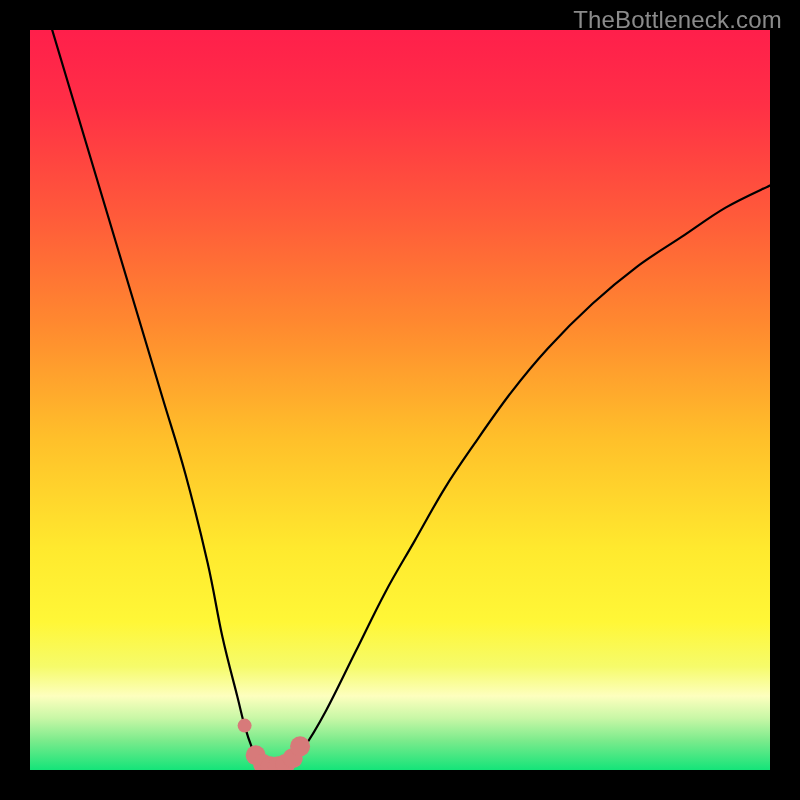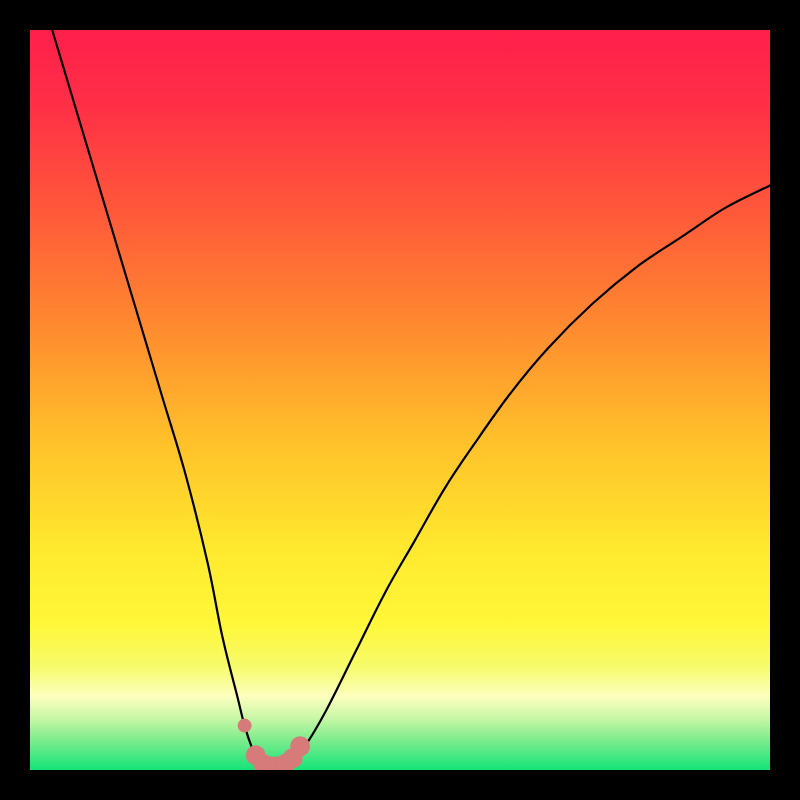--- a/index.html
+++ b/index.html
@@ -82,13 +82,14 @@
           <circle cx="225.7" cy="725.2" r="10" fill="#d77a7a"></circle>
           <circle cx="233.1" cy="734.08" r="10" fill="#d77a7a"></circle>
           <circle cx="240.5" cy="736.3" r="10" fill="#d77a7a"></circle>
           <circle cx="247.9" cy="736.3" r="10" fill="#d77a7a"></circle>
           <circle cx="255.29999999999998" cy="734.08" r="10" fill="#d77a7a"></circle>
           <circle cx="262.7" cy="728.16" r="10" fill="#d77a7a"></circle>
           <circle cx="270.09999999999997" cy="716.32" r="10" fill="#d77a7a"></circle>
         </g>
     </svg>
   </div>
+  <div class="watermark">TheBottleneck.com</div>
 </div>
 
 </body></html>

